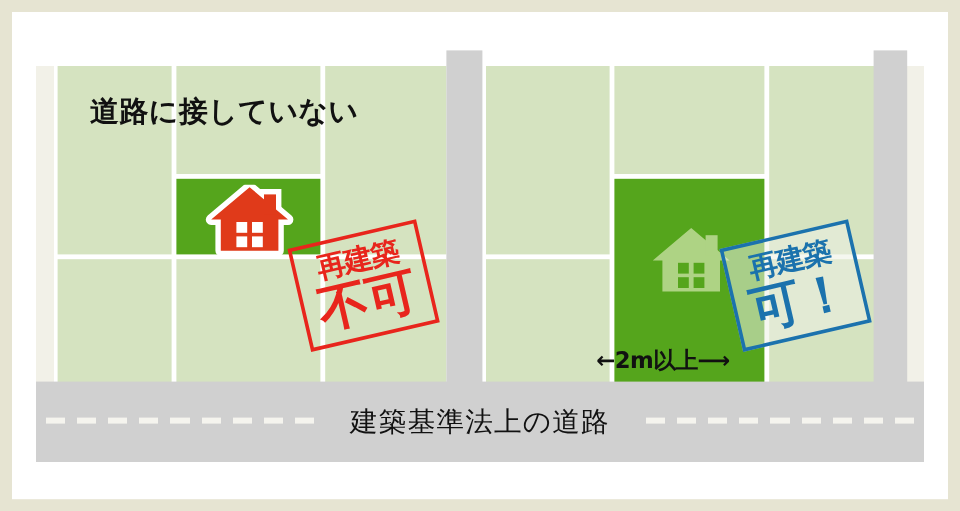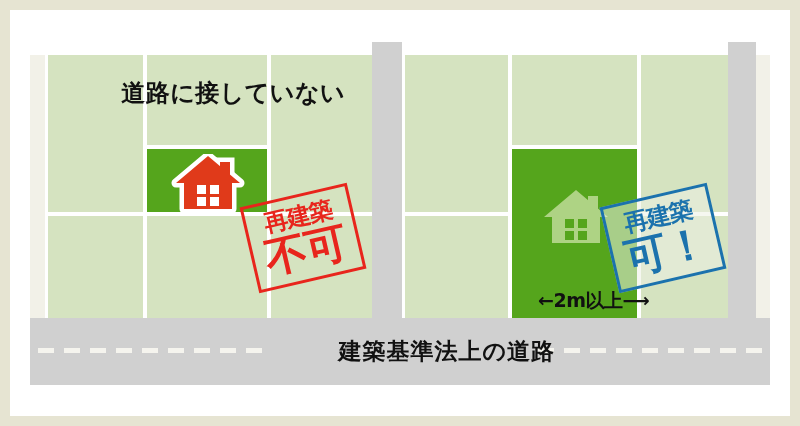--- a/index.html
+++ b/index.html
@@ -68,36 +68,36 @@
     height: 5px;
     background: repeating-linear-gradient(
       to right,
       #f5f4ee 0px, #f5f4ee 16px,
       rgba(0,0,0,0) 16px, rgba(0,0,0,0) 26px
     );
   }
   .road-label {
     position: absolute;
     color: #111111;
-    font-weight: bold;
+    font-weight: normal;
     font-size: 23px;
     letter-spacing: 1px;
     white-space: nowrap;
-    text-align: right;
+    text-align: center;
   }
 
   
   .panel-title {
     position: absolute;
     color: #111111;
     font-weight: bold;
     font-size: 24px;
     letter-spacing: 0.5px;
     white-space: nowrap;
-    text-align: right;
+    text-align: left;
   }
 
   
   .house {
     position: absolute;
   }
 
   
   .stamp {
     position: absolute;
@@ -219,18 +219,18 @@
     <div class="stamp stamp-ng" style="left:218px; top:164px; width:110px; height:88px;">
       <span class="stamp-top">再建築</span>
       <span class="stamp-bottom">不可</span>
     </div>
 
     <div class="stamp stamp-ok" style="left:578px; top:164px; width:110px; height:88px;">
       <span class="stamp-top">再建築</span>
       <span class="stamp-bottom">可！</span>
     </div>
 
-    <div class="dim" style="left:508px; top:258px; width:125px; text-align:left;">
+    <div class="dim" style="left:460px; top:258px; width:125px; text-align:center;">
       <span>←</span><span>2m以上</span><span>⟶</span>
     </div>
 
   </div>
 </div>
 
 </body></html>

